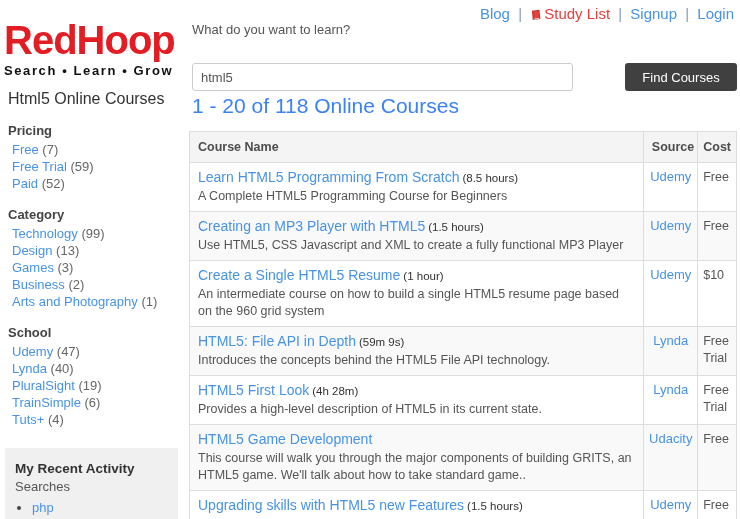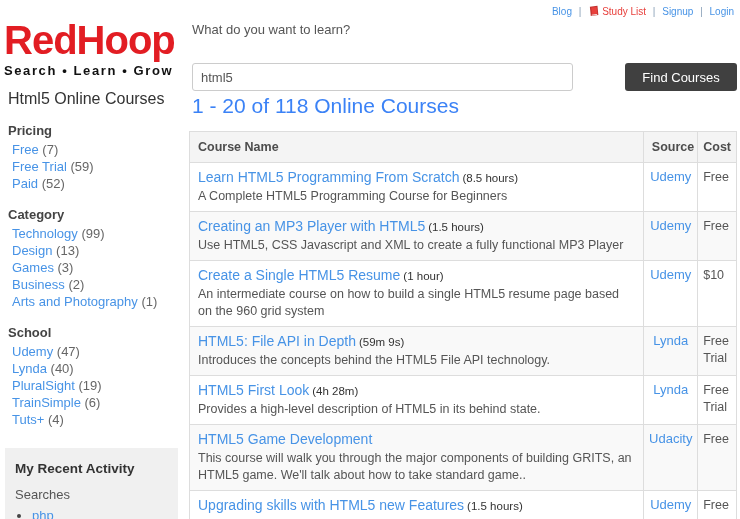--- a/index.html
+++ b/index.html
@@ -4,21 +4,21 @@
 <style>
   * { box-sizing: border-box; }
   html, body { margin: 0; padding: 0; }
   body {
     width: 740px; height: 519px; overflow: hidden; position: relative;
     background: #fff; font-family: "Liberation Sans", sans-serif;
   }
   a { text-decoration: none; }
 
   
-  .topnav { position: absolute; top: 5px; right: 6px; font-size: 10px; white-space: nowrap; padding-left: 20px; }
+  .topnav { position: absolute; top: 5px; right: 6px; font-size: 15px; white-space: nowrap; padding-left: 20px; }
   .topnav a { color: #4793e6; }
   .topnav .sep { color: #8aa0b8; margin: 0 4px; }
   .topnav .studylist { color: #e8403c; }
   .book-icon { display: inline-block; vertical-align: -2px; margin-right: 2px; }
 
   
   .logo { position: absolute; top: 20px; left: 4px; }
   .logo-text { font-size: 40px; font-weight: bold; color: #e21d23; letter-spacing: -1px; line-height: 1; }
   .tagline { font-size: 13px; font-weight: bold; color: #111; letter-spacing: 1.6px; margin-top: 3px; }
 
@@ -45,21 +45,21 @@
   .fitem { font-size: 13px; line-height: 17px; padding-left: 4px; }
   .fitem a { color: #4793e6; }
   .fcount { color: #666; }
 
   
   .recent {
     position: absolute; top: 448px; left: 5px; width: 173px; height: 140px;
     background: #f0f0f0; padding: 13px 10px;
   }
   .rtitle { font-size: 13.5px; font-weight: bold; color: #333; }
-  .rsub { font-size: 13px; color: #555; margin-top: 11px; }
+  .rsub { font-size: 13px; color: #555; margin-top: 3px; }
   .recent ul { margin: 6px 0 0 0; padding-left: 17px; color: #444; }
   .recent li { font-size: 13px; }
   .recent li a { color: #4793e6; }
 
   
   .main { position: absolute; top: 92px; left: 189px; width: 548px; }
   .results-heading { font-size: 21px; color: #3b82f6; font-weight: normal; margin: 2px 0 13px 3px; }
   table { width: 100%; border-collapse: collapse; }
   th, td { border: 1px solid #ddd; vertical-align: top; }
   th { background: #f4f4f4; font-size: 12.5px; color: #4d4d4d; text-align: left; padding: 8px; }
@@ -245,21 +245,21 @@
             <a href="#" class="c-title">HTML5: File API in Depth</a><span class="c-dur">(59m 9s)</span>
             <div class="c-desc">Introduces the concepts behind the HTML5 File API technology.</div>
           </td>
           <td class="c-src"><a href="#">Lynda</a></td>
           <td class="c-cost">Free Trial</td>
         </tr>
 
         <tr>
           <td class="c-name">
             <a href="#" class="c-title">HTML5 First Look</a><span class="c-dur">(4h 28m)</span>
-            <div class="c-desc">Provides a high-level description of HTML5 in its behind state.</div>
+            <div class="c-desc">Provides a high-level description of HTML5 in its current state.</div>
           </td>
           <td class="c-src"><a href="#">Lynda</a></td>
           <td class="c-cost">Free Trial</td>
         </tr>
 
         <tr>
           <td class="c-name">
             <a href="#" class="c-title">HTML5 Game Development</a><span class="c-dur"></span>
             <div class="c-desc">This course will walk you through the major components of building GRITS, an HTML5 game. We'll talk about how to take standard game..</div>
           </td>

